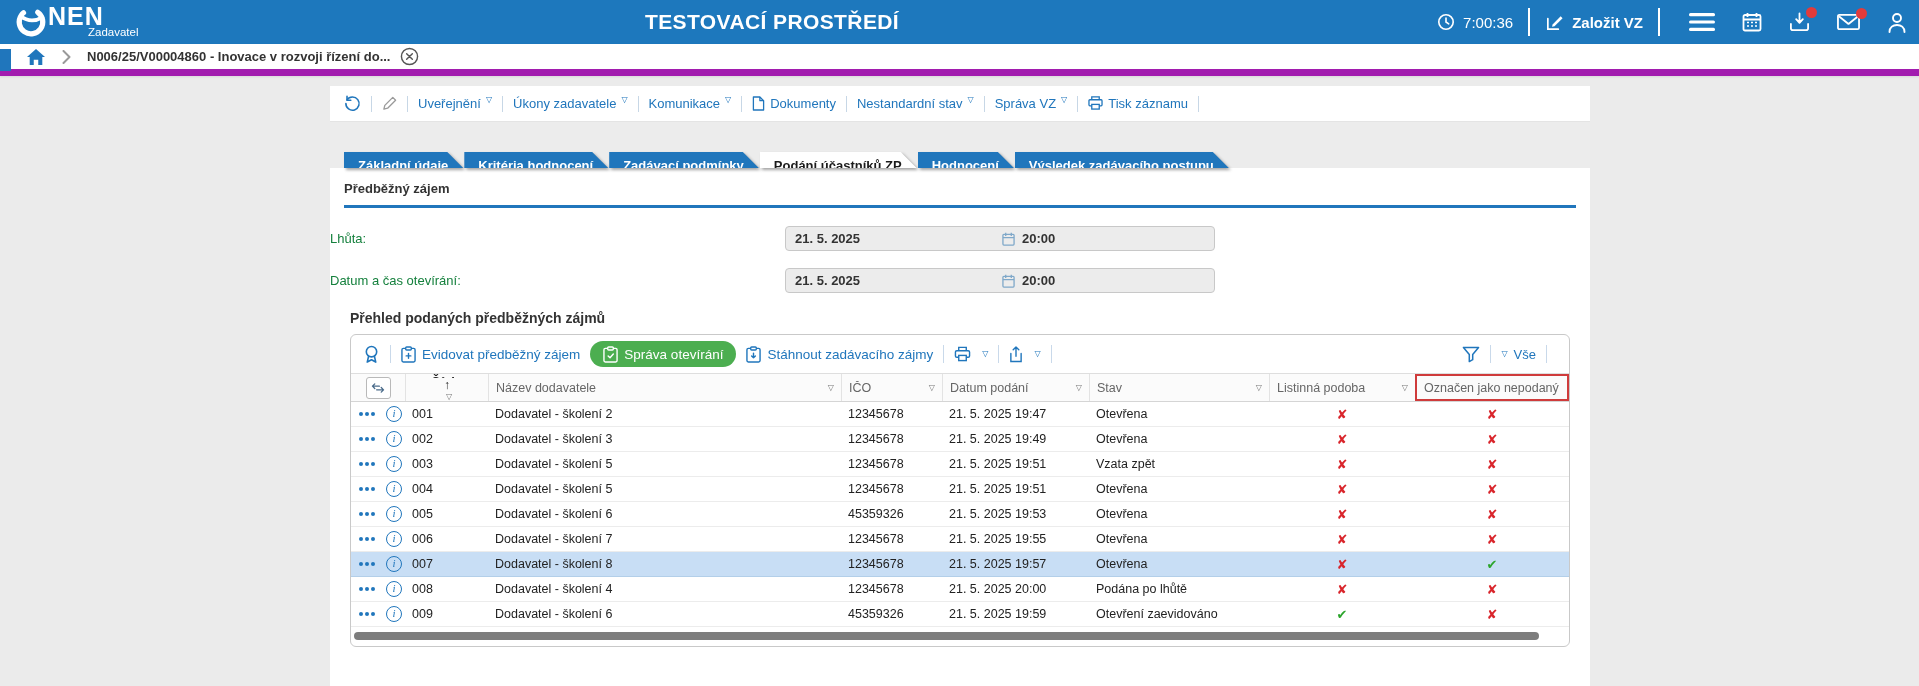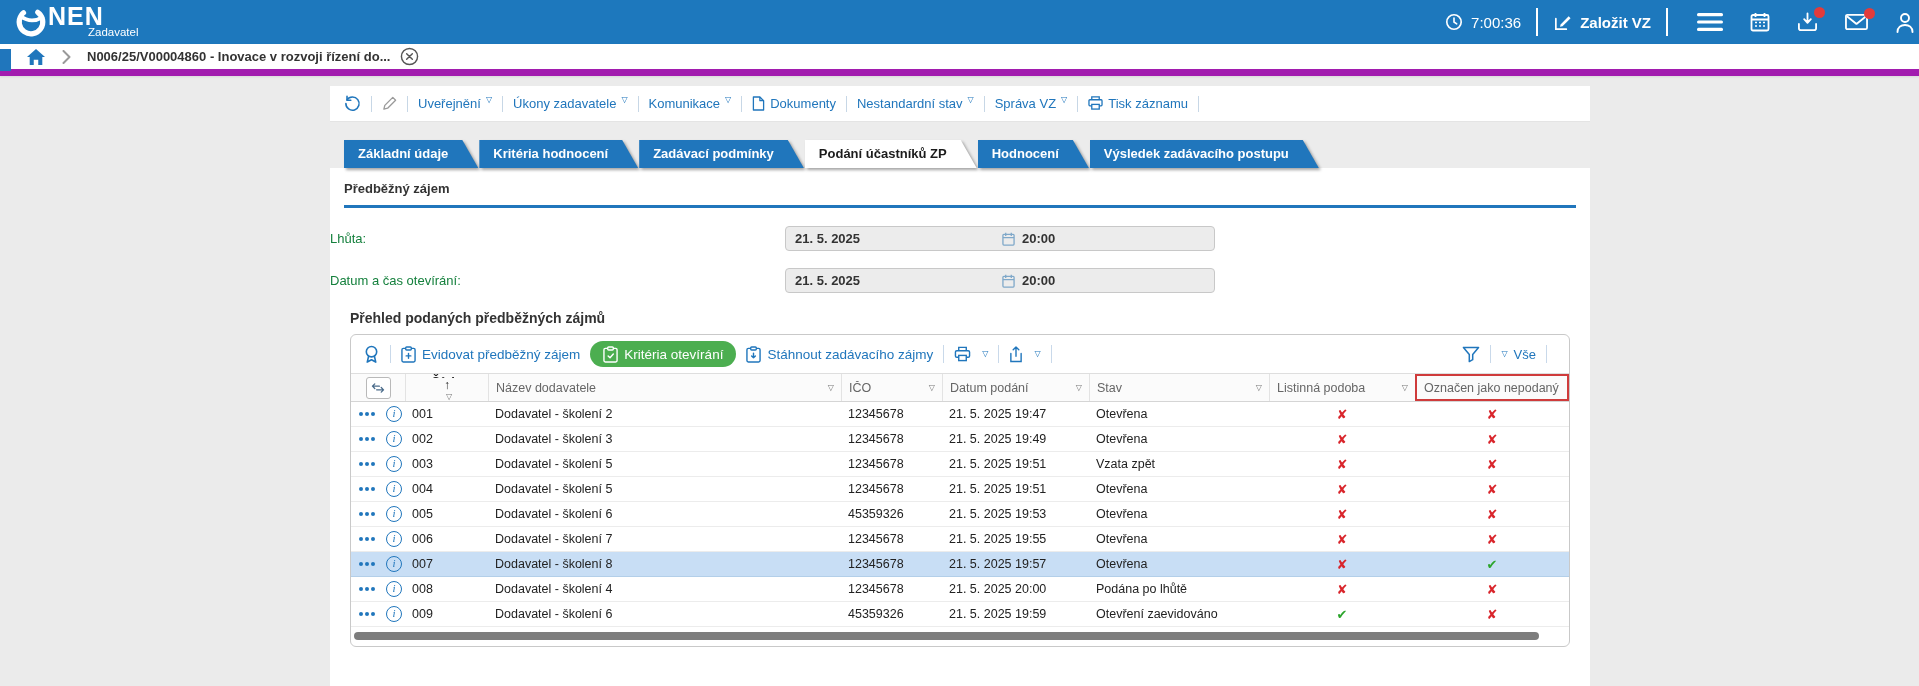--- a/index.html
+++ b/index.html
@@ -9,21 +9,21 @@
   
   .topbar { position:absolute; left:0; top:0; width:1919px; height:44px;
     background:#1d78bd; color:#fff; }
   .logo-wrap { position:absolute; left:14px; top:4px; display:flex; align-items:flex-start; }
   .logo-swoosh { width:34px; height:34px; margin-top:1px; }
   .logo-txt { display:flex; flex-direction:column; }
   .logo-main { font-size:25px; font-weight:700; letter-spacing:1px; line-height:24px; }
   .logo-sub { font-size:11.5px; margin-left:40px; margin-top:-2px; }
   .env-title { position:absolute; left:772px; top:0; height:44px; line-height:44px;
     transform:translateX(-50%); font-size:21px; font-weight:700; letter-spacing:.4px; white-space:nowrap; }
-  .topbar-right { position:absolute; right:4px; top:0; height:44px; display:flex; align-items:center; }
+  .topbar-right { position:absolute; right:12px; top:0; height:44px; display:flex; align-items:center; }
   .tb-sepline { width:2px; height:28px; background:#fff; margin:0 15px; }
   .clock-group,.create-group { display:flex; align-items:center; }
   .clock-time { font-size:15px; margin-left:8px; }
   .create-label { font-size:15px; font-weight:700; margin-left:8px; }
   .tb-ic { position:relative; margin-left:27px; display:flex; align-items:center; cursor:pointer; }
   .tb-ic:first-of-type { margin-left:14px; }
   .badge { position:absolute; top:-5px; right:-7px; width:11px; height:11px;
     border-radius:50%; background:#e23b3b; }
 
   
@@ -45,21 +45,21 @@
   .abar-sep { width:1px; height:16px; background:#c7d7e6; margin:0 10px; flex:none; }
   .abar-ic { display:flex; align-items:center; cursor:pointer; }
   .abar-item { display:flex; color:#2076bc; font-size:13px;
     white-space:nowrap; cursor:pointer; }
   .abar-item svg { margin-right:5px; }
   .dd-tri { font-size:8px; color:#2076bc; margin-left:5px; line-height:1; }
 
   
   .tabstrip { height:46px; background:#ececec; display:flex; align-items:flex-end; padding-left:14px; }
   .tabsh { filter:drop-shadow(2.5px 2px 1.5px rgba(50,50,50,.45)); margin-right:1px; }
-  .tab { display:block; height:28px; line-height:28px; padding:0 30px 0 14px;
+  .tab { display:block; height:16px; line-height:28px; padding:0 15px 0 14px;
     clip-path:polygon(0 0, calc(100% - 16px) 0, 100% 100%, 0 100%);
     background:#2076bc; color:#fff; font-size:13px; font-weight:700; white-space:nowrap; cursor:pointer; }
   .tabsh.active .tab { background:#fff; color:#1b1b1b; }
 
   
   .titlebar { margin:0 14px; padding:13px 0 9px; border-bottom:3px solid #2076bc; }
   .titlebar h1 { font-size:13px; font-weight:700; color:#333; }
 
   
   .formarea { padding-top:18px; }
@@ -124,20 +124,21 @@
   <div class="logo-wrap">
     <svg class="logo-swoosh" viewBox="0 0 36 36">
       <circle cx="18" cy="18" r="12.5" fill="none" stroke="#fff" stroke-width="5.5" stroke-dasharray="62 17" transform="rotate(-55 18 18)" stroke-linecap="round"></circle>
       <path d="M7 12 Q18 20 30 13" fill="none" stroke="#fff" stroke-width="4" stroke-linecap="round"></path>
     </svg>
     <div class="logo-txt">
       <span class="logo-main">NEN</span>
       <span class="logo-sub">Zadavatel</span>
     </div>
   </div>
+  <div class="env-title">TESTOVACÍ PROSTŘEDÍ</div>
   <div class="topbar-right">
     <div class="clock-group">
       <svg width="18" height="18" viewBox="0 0 20 20">
         <circle cx="10" cy="10" r="8" fill="none" stroke="#fff" stroke-width="1.8"></circle>
         <path d="M10 5.5V10l3 2" fill="none" stroke="#fff" stroke-width="1.8" stroke-linecap="round"></path>
       </svg>
       <span class="clock-time">7:00:36</span>
     </div>
     <div class="tb-sepline"></div>
     <div class="create-group">
@@ -357,21 +358,21 @@
           <path d="M8 8v5M5.5 10.5h5" stroke="#2076bc" stroke-width="1.5" stroke-linecap="round"></path>
         </svg>
         <span>Evidovat předběžný zájem</span>
       </span>
       <span class="btn-green">
         <svg width="15" height="17" viewBox="0 0 16 18">
           <rect x="1" y="2.5" width="14" height="14.5" rx="1.5" fill="none" stroke="#fff" stroke-width="1.5"></rect>
           <rect x="5" y="1" width="6" height="3.2" rx="1" fill="#4cae50" stroke="#fff" stroke-width="1.5"></rect>
           <path d="M5.5 10.5l2 2 3.5-4" fill="none" stroke="#fff" stroke-width="1.5" stroke-linecap="round" stroke-linejoin="round"></path>
         </svg>
-        <span>Kritéria otevírání</span>
+        <span>Správa otevírání</span>
       </span>
       <span class="tool-link">
         <svg width="15" height="17" viewBox="0 0 16 18">
           <rect x="1" y="2.5" width="14" height="14.5" rx="1.5" fill="none" stroke="#2076bc" stroke-width="1.5"></rect>
           <rect x="5" y="1" width="6" height="3.2" rx="1" fill="#fff" stroke="#2076bc" stroke-width="1.5"></rect>
           <path d="M8 7.5v5M6 10.5l2 2 2-2" fill="none" stroke="#2076bc" stroke-width="1.5" stroke-linecap="round" stroke-linejoin="round"></path>
         </svg>
         <span>Stáhnout zadávacího zájmy</span>
       </span>
       <span class="g-sep"></span>

